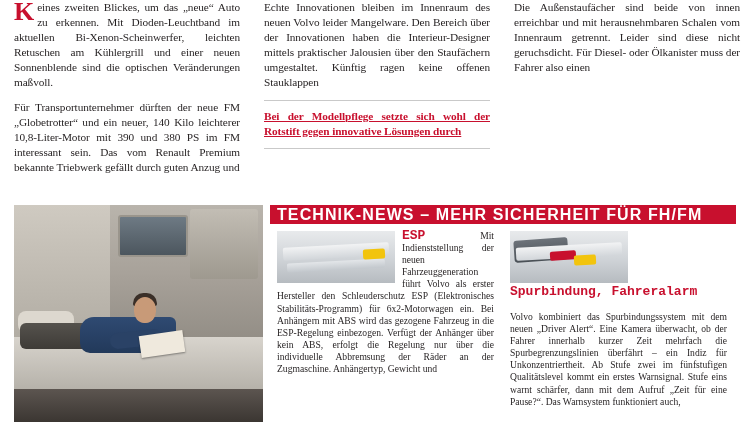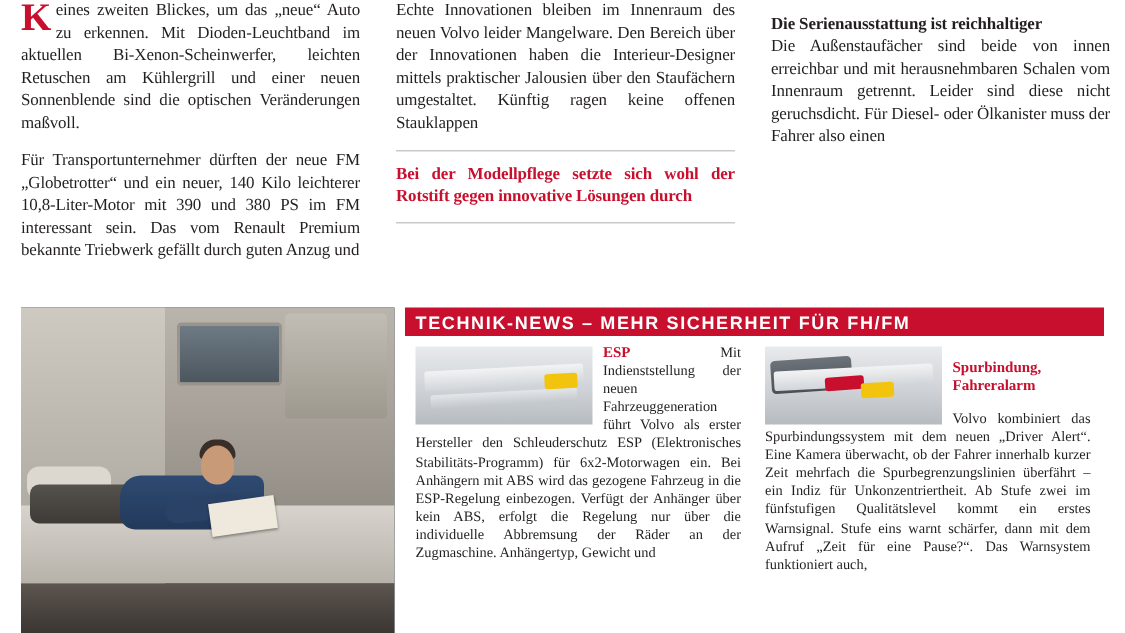--- a/index.html
+++ b/index.html
@@ -43,20 +43,21 @@
     margin:9px 0 8px 0;
   }
   .pullquote{
     color:#c8102e;
     font-weight:bold;
     font-size:13.4px;
     line-height:17px;
     text-align:left;
     margin:0;
     letter-spacing:-0.2px;
+    text-decoration:underline;
   }
   .subhead{
     font-weight:bold;
     font-size:11.6px;
     line-height:15.1px;
     margin:0 0 1px 0;
   }
 
   
   .photo{
@@ -126,21 +127,21 @@
   .news{
     position:absolute;left:270px;top:205px;width:466px;height:217px;
     background:#ffffff;
   }
   .news-head{
     position:absolute;left:0;top:0;width:466px;height:19px;
     background:#c8102e;
     color:#ffffff;
     font-family:"Liberation Sans", sans-serif;
     font-weight:bold;
-    font-size:12px;
+    font-size:16px;
     letter-spacing:1.1px;
     display:flex;align-items:center;
     padding-left:7px;
     box-sizing:border-box;
   }
   .news-body{
     position:absolute;left:0;top:19px;width:466px;height:198px;
     display:flex;
   }
   .nb-col{
@@ -175,23 +176,23 @@
   .news-img.b .red{
     position:absolute;left:40px;top:20px;width:26px;height:9px;
     background:#c8102e;border-radius:2px;transform:rotate(-4deg);
   }
   .news-img.b .dark{
     position:absolute;left:4px;top:8px;width:54px;height:22px;
     background:linear-gradient(180deg,#6d737a 0%,#4a5056 100%);
     border-radius:3px;transform:rotate(-4deg);
   }
   .nb-title{
-    font-family:Liberation Serif, serif;
-    font-weight:bold;
-    font-size:10px;
+    font-family:Liberation Mono, monospace;
+    font-weight:bold;
+    font-size:13px;
     color:#c8102e;
     line-height:12px;
   }
   .nb-text{
     font-size:9.6px;
     line-height:12.1px;
     text-align:justify;
     margin:0;
     hyphens:auto;
   }
@@ -209,21 +210,20 @@
     </div>
 
     <div class="col">
       <p>Echte Innovationen bleiben im Innenraum des neuen Volvo leider Mangelware. Den Bereich über der Innovationen haben die Interieur-Designer mittels praktischer Jalousien über den Staufächern umgestaltet. Künftig ragen keine offenen Stauklappen</p>
       <hr class="rule">
       <p class="pullquote">Bei der Modellpflege setzte sich wohl der Rotstift gegen innovative Lösungen durch</p>
       <hr class="rule">
     </div>
 
     <div class="col">
-      <p class="subhead gap">Die Serienausstattung ist reichhaltiger</p>
       <p>Die Außenstaufächer sind beide von innen erreichbar und mit herausnehmbaren Schalen vom Innenraum getrennt. Leider sind diese nicht geruchsdicht. Für Diesel- oder Ölkanister muss der Fahrer also einen</p>
     </div>
 
   </div>
 
   <div class="photo">
     <div class="ph-wall"></div>
     <div class="ph-wall2"></div>
     <div class="ph-window"></div>
     <div class="ph-panel"></div>

